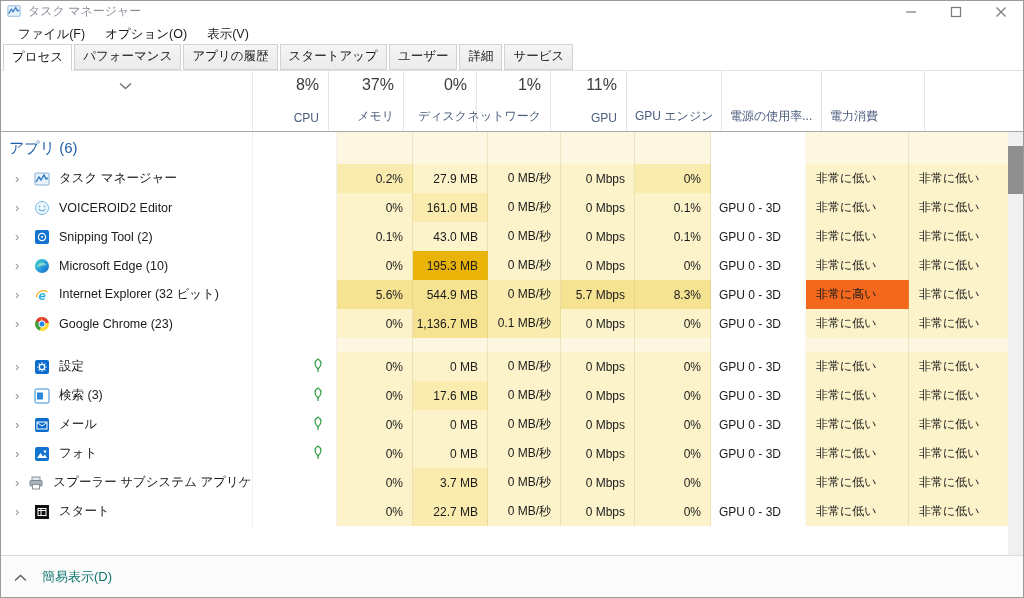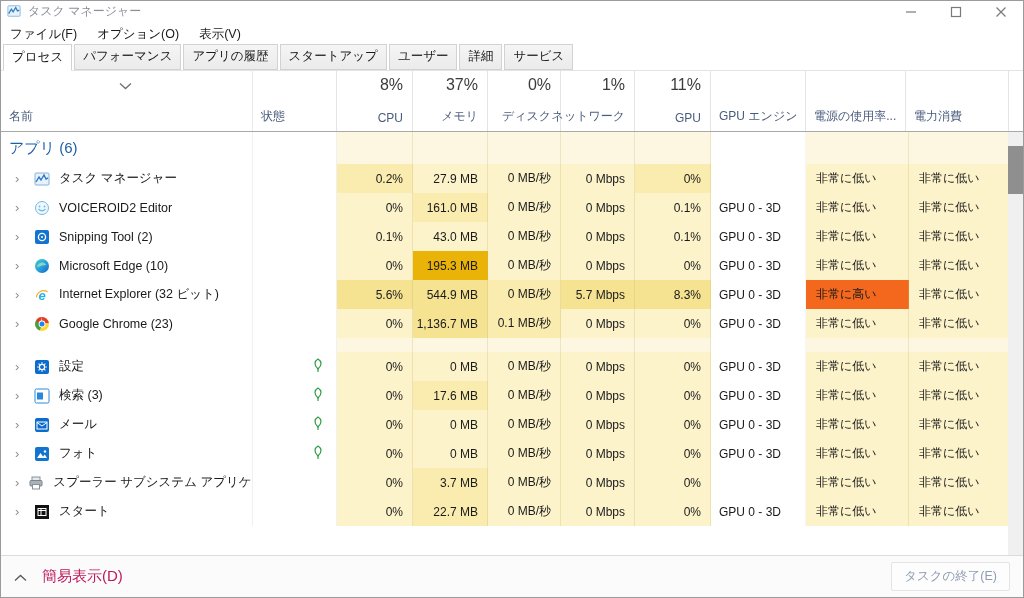--- a/index.html
+++ b/index.html
@@ -8,21 +8,21 @@
   .window { width:1024px; height:598px; background:#fff; border:1px solid #9b9b9b; position:relative; overflow:hidden; }
 
   
   .titlebar { height:20px; display:flex; align-items:center; padding-left:5px; gap:6px; background:#fff; }
   .titlebar .ttl { font-size:12px; color:#8a8f98; }
   .winbtns { position:absolute; top:0; right:0; display:flex; }
   .winbtn { width:45px; height:22px; display:flex; align-items:center; justify-content:center; color:#707070; }
   .winbtn svg { display:block; }
 
   
-  .menubar { height:26px; display:flex; align-items:center; padding-left:1px; gap:4px; }
+  .menubar { height:26px; display:flex; align-items:center; padding-left:9px; gap:4px; }
   .menuitem { font-size:12.5px; color:#1a1a1a; padding:3px 8px; }
 
   
   .tabbar { height:24px; display:flex; align-items:flex-end; padding-left:2px; border-bottom:1px solid #e3e3e3; }
   .tab { font-size:12.5px; color:#1a1a1a; padding:3px 8px 4px; background:linear-gradient(#f5f5f5,#ebebeb); border:1px solid #d2d2d2; margin-right:2px; white-space:nowrap; }
   .tab.selected { background:#fff; border-bottom:1px solid #fff; margin-bottom:-1px; padding-top:4px; }
 
   
   .c-name{width:252px}.c-status{width:84px}.c-cpu{width:76px}.c-mem{width:75px}.c-disk{width:73px}
   .c-net{width:74px}.c-gpu{width:76px}.c-eng{width:95px}.c-pow{width:103px}.c-trend{width:100px}
@@ -53,21 +53,21 @@
   .sec-label { font-size:15px; color:#1f5fa9; padding-left:0px; }
   .trow.section .cell.c-name { padding-left:8px; }
 
   
   .scrollbar { position:absolute; top:0; right:0; bottom:0; width:15px; background:#f0f0f0; }
   .scroll-thumb { position:absolute; top:14px; left:0; width:15px; height:48px; background:#8f8f8f; }
 
   
   .footer { position:absolute; left:0; right:0; bottom:0; height:42px; border-top:1px solid #dcdcdc; background:#fbfbfb; display:flex; align-items:center; justify-content:space-between; padding:0 13px; }
   .foot-left { display:flex; align-items:center; gap:15px; }
-  .foot-toggle-label { font-size:15px; color:#be185d; }
+  .foot-toggle-label { font-size:13px; color:#0f766e; }
   .end-task-btn { font-size:12.5px; color:#8d9db4; background:#fdfdfd; border:1px solid #e4e4e4; border-radius:2px; padding:5px 12px; }
 </style>
 </head>
 <body>
 
 <div class="window">
 
   <div class="titlebar">
     <span class="app-icon">
       <svg width="14" height="14" viewBox="0 0 16 16">
@@ -111,24 +111,20 @@
       <div class="tab">サービス</div>
     </div>
 
   <div class="theader">
     <div class="hcell c-name">
       <span class="hchev">
         <svg width="13" height="8" viewBox="0 0 13 8">
             <path d="M1 1.5 L6.5 6.5 L12 1.5" fill="none" stroke="#707070" stroke-width="1.3"></path>
           </svg>
       </span>
-      <span class="hlabel">名前</span>
-    </div>
-    <div class="hcell c-status">
-      <span class="hlabel">状態</span>
     </div>
     <div class="hcell c-cpu metric">
       <span class="hpct">8%</span>
       <span class="hlabel">CPU</span>
     </div>
     <div class="hcell c-mem metric">
       <span class="hpct">37%</span>
       <span class="hlabel">メモリ</span>
     </div>
     <div class="hcell c-disk metric">
@@ -489,16 +485,15 @@
 
   <div class="footer">
     <div class="foot-left">
       <span>
         <svg width="13" height="8" viewBox="0 0 13 8">
             <path d="M1 6.5 L6.5 1.5 L12 6.5" fill="none" stroke="#5a5a5a" stroke-width="1.3"></path>
           </svg>
       </span>
       <span class="foot-toggle-label">簡易表示(D)</span>
     </div>
-    <button class="end-task-btn">タスクの終了(E)</button>
   </div>
 
 </div>
 
 </body></html>

